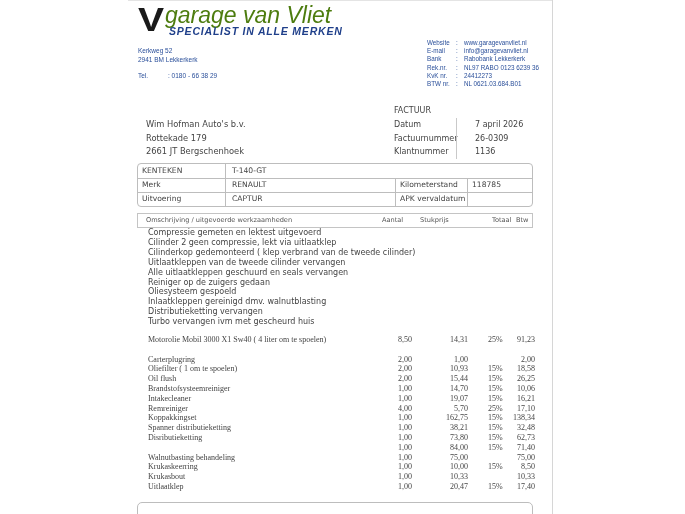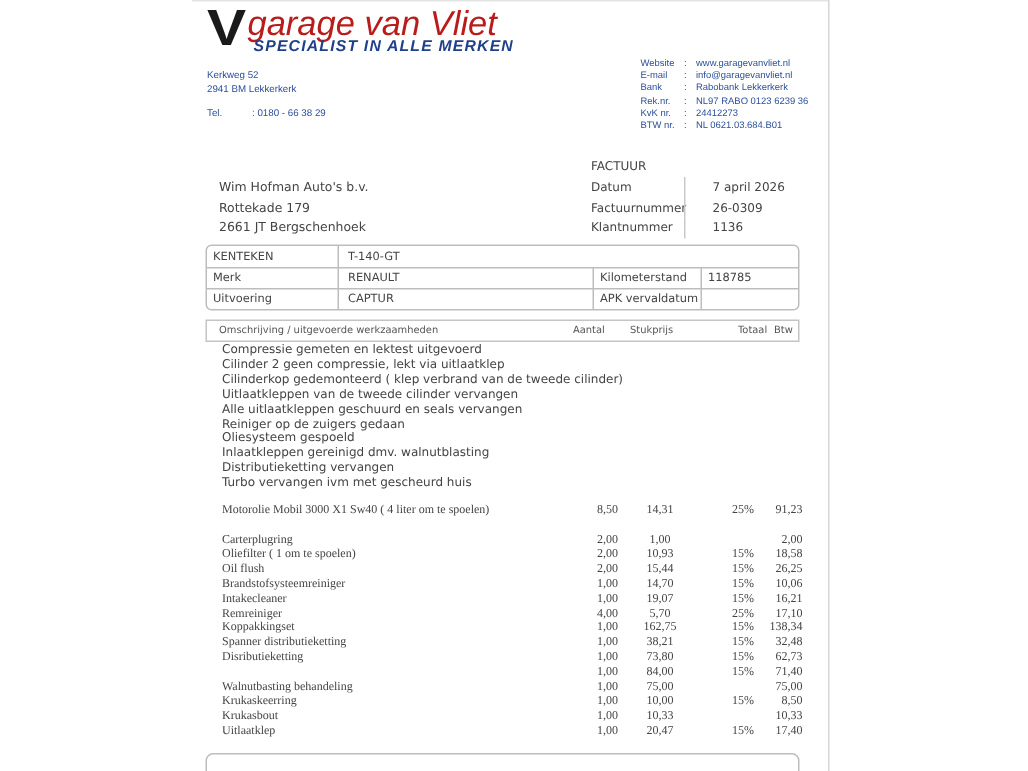--- a/index.html
+++ b/index.html
@@ -2,21 +2,21 @@
 <html><head>
 <meta charset="utf-8">
 <style>
   html, body { margin: 0; padding: 0; background: #ffffff; }
   body { width: 685px; height: 514px; position: relative; overflow: hidden; font-family: "DejaVu Sans", sans-serif; color: #444; }
   .page { position: absolute; left: 0; top: 0; width: 552px; height: 514px; border-right: 1px solid #d6d6d6; }
   .topline { position: absolute; left: 128px; top: 0; width: 424px; height: 1px; background: #e4e4e4; }
 
   .logo { position: absolute; left: 138px; top: 3px; height: 32px; }
   .logo-v { position: absolute; left: 0; top: 0; font-family: "Liberation Sans", sans-serif; font-weight: bold; font-size: 34px; line-height: 32px; color: #1a1a1a; letter-spacing: -2px; transform: scaleX(1.15); transform-origin: left; }
-  .logo-name { position: absolute; left: 27px; top: 0; font-family: "Liberation Sans", sans-serif; font-style: italic; font-size: 23px; line-height: 24px; color: #b91c1c; white-space: nowrap; }
+  .logo-name { position: absolute; left: 27px; top: 0; font-family: "Liberation Sans", sans-serif; font-style: italic; font-size: 23px; line-height: 24px; color: #4d7c0f; white-space: nowrap; }
   .logo-tag { position: absolute; left: 31px; top: 22px; font-family: "Liberation Sans", sans-serif; font-style: italic; font-weight: bold; font-size: 10.5px; line-height: 12px; color: #1f3f8a; white-space: nowrap; letter-spacing: 0.8px; }
 
   .addr { position: absolute; left: 138px; top: 47px; font-family: "Liberation Sans", sans-serif; font-size: 6.5px; line-height: 8.5px; color: #2a4f9a; }
   .tel { position: absolute; left: 138px; top: 72px; font-family: "Liberation Sans", sans-serif; font-size: 6.5px; color: #2a4f9a; white-space: nowrap; }
   .tel .tl { display: inline-block; width: 30px; }
 
   .contact { position: absolute; left: 427px; top: 39px; font-family: "Liberation Sans", sans-serif; font-size: 6.3px; line-height: 8.2px; color: #2a4f9a; }
   .contact .row { white-space: nowrap; }
   .contact .k { display: inline-block; width: 29px; }
   .contact .c { display: inline-block; width: 8px; }
@@ -40,21 +40,21 @@
   .thead span { position: absolute; top: 0; white-space: nowrap; }
 
   .worklist { position: absolute; left: 148px; top: 228px; font-size: 8px; line-height: 9.9px; color: #444; }
 
   .items { position: absolute; left: 148px; top: 335px; width: 400px; font-size: 8px; line-height: 9.8px; color: #444; font-family: Liberation Serif, serif; }
   .item { position: relative; height: 9.8px; }
   .item.tall { height: 19.6px; }
   .item .desc { position: absolute; left: 0; width: 190px; white-space: normal; }
   .item .num { position: absolute; text-align: right; white-space: nowrap; }
   .item .qty { left: 210px; width: 54px; }
-  .item .price { left: 264px; width: 56px; text-align: center; }
+  .item .price { left: 264px; width: 56px; }
   .item .btw { left: 340px; width: 20px; text-align: left; }
   .item .total { left: 345px; width: 42px; }
 
   .footer-box { position: absolute; left: 137px; top: 502px; width: 394px; height: 30px; border: 1px solid #bdbdbd; border-radius: 5px; }
 </style>
 </head>
 <body>
 
 <div class="page">
   <div class="topline"></div>

